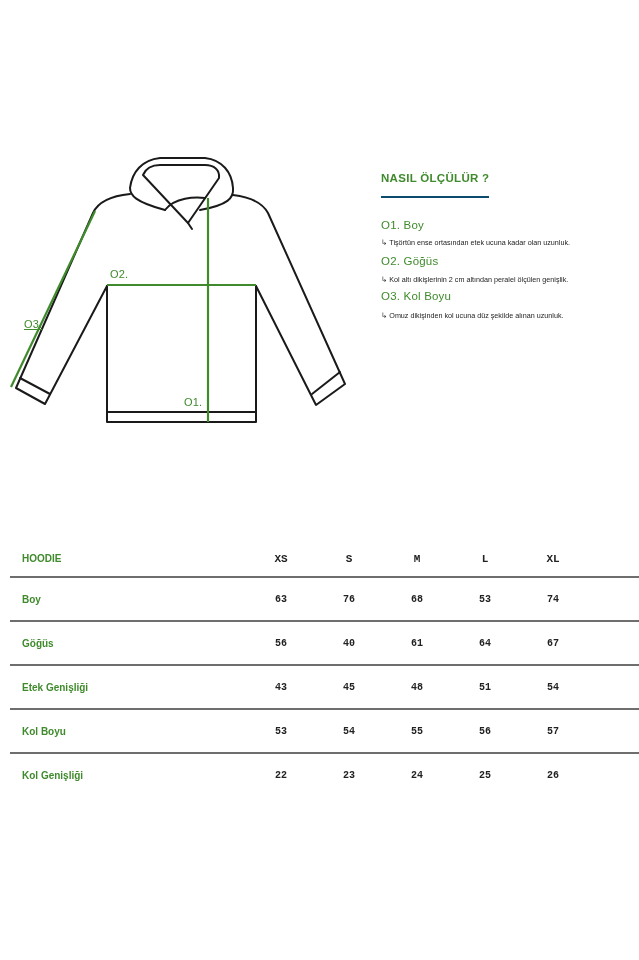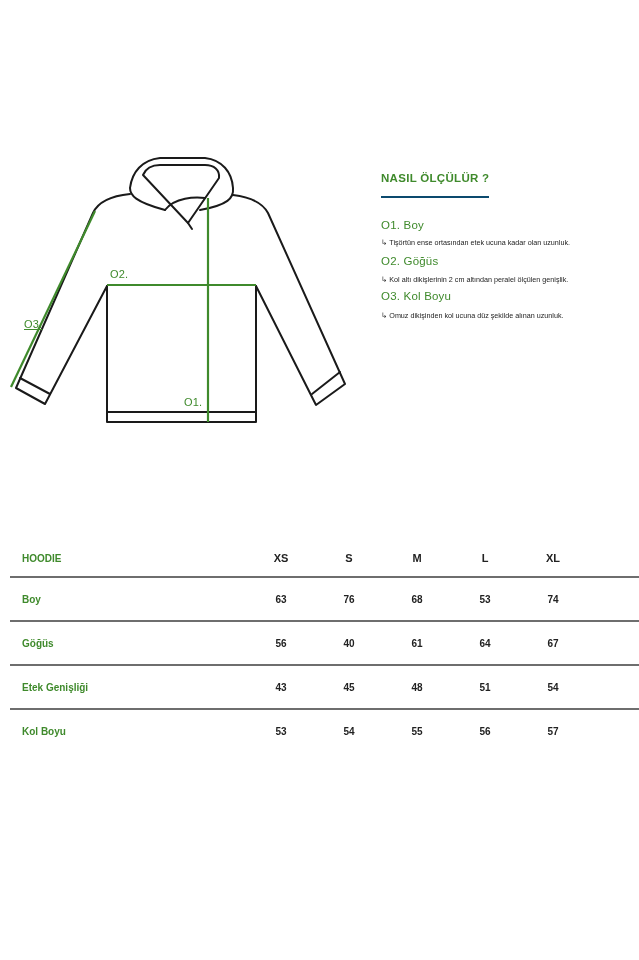--- a/index.html
+++ b/index.html
@@ -30,21 +30,21 @@
 
     .size-table { position: absolute; left: 10px; top: 540px; width: 629px; border-collapse: collapse; }
     .size-table td {
       height: 42px; padding: 0; vertical-align: middle; font-size: 11.5px;
       border-bottom: 2px solid #6e6e6e;
     }
     .size-table tr:last-child td { border-bottom: none; }
     .size-table tr.head td { height: 36px; }
     .size-table td.label { padding-left: 12px; width: 248px; color: #3f8a2c; font-weight: bold; font-size: 10px; }
     .size-table td.val { width: 68px; text-align: left; color: #222; font-weight: bold; font-size: 10px; }
-    .size-table td.val span { display: inline-block; width: 22px; text-align: center; }
+    .size-table td.val span { display: inline-block; width: 22px; text-align: center; font-family: Liberation Mono, monospace; }
     .size-table td.pad { width: auto; }
     .size-table tr.head td.val { font-size: 11px; }
   </style>
 </head>
 <body>
 
 <div class="diagram">
   <svg viewBox="0 0 360 280">
     <g fill="none" stroke="#1a1a1a" stroke-width="2" stroke-linejoin="round" stroke-linecap="round">
 
@@ -134,14 +134,23 @@
   </tr>
   <tr>
     <td class="label">Kol Boyu</td>
     <td class="val"><span>53</span></td>
     <td class="val"><span>54</span></td>
     <td class="val"><span>55</span></td>
     <td class="val"><span>56</span></td>
     <td class="val"><span>57</span></td>
     <td class="pad"></td>
   </tr>
+  <tr>
+    <td class="label">Kol Genişliği</td>
+    <td class="val"><span>22</span></td>
+    <td class="val"><span>23</span></td>
+    <td class="val"><span>24</span></td>
+    <td class="val"><span>25</span></td>
+    <td class="val"><span>26</span></td>
+    <td class="pad"></td>
+  </tr>
 </tbody>
   </table>
 
 </body></html>

